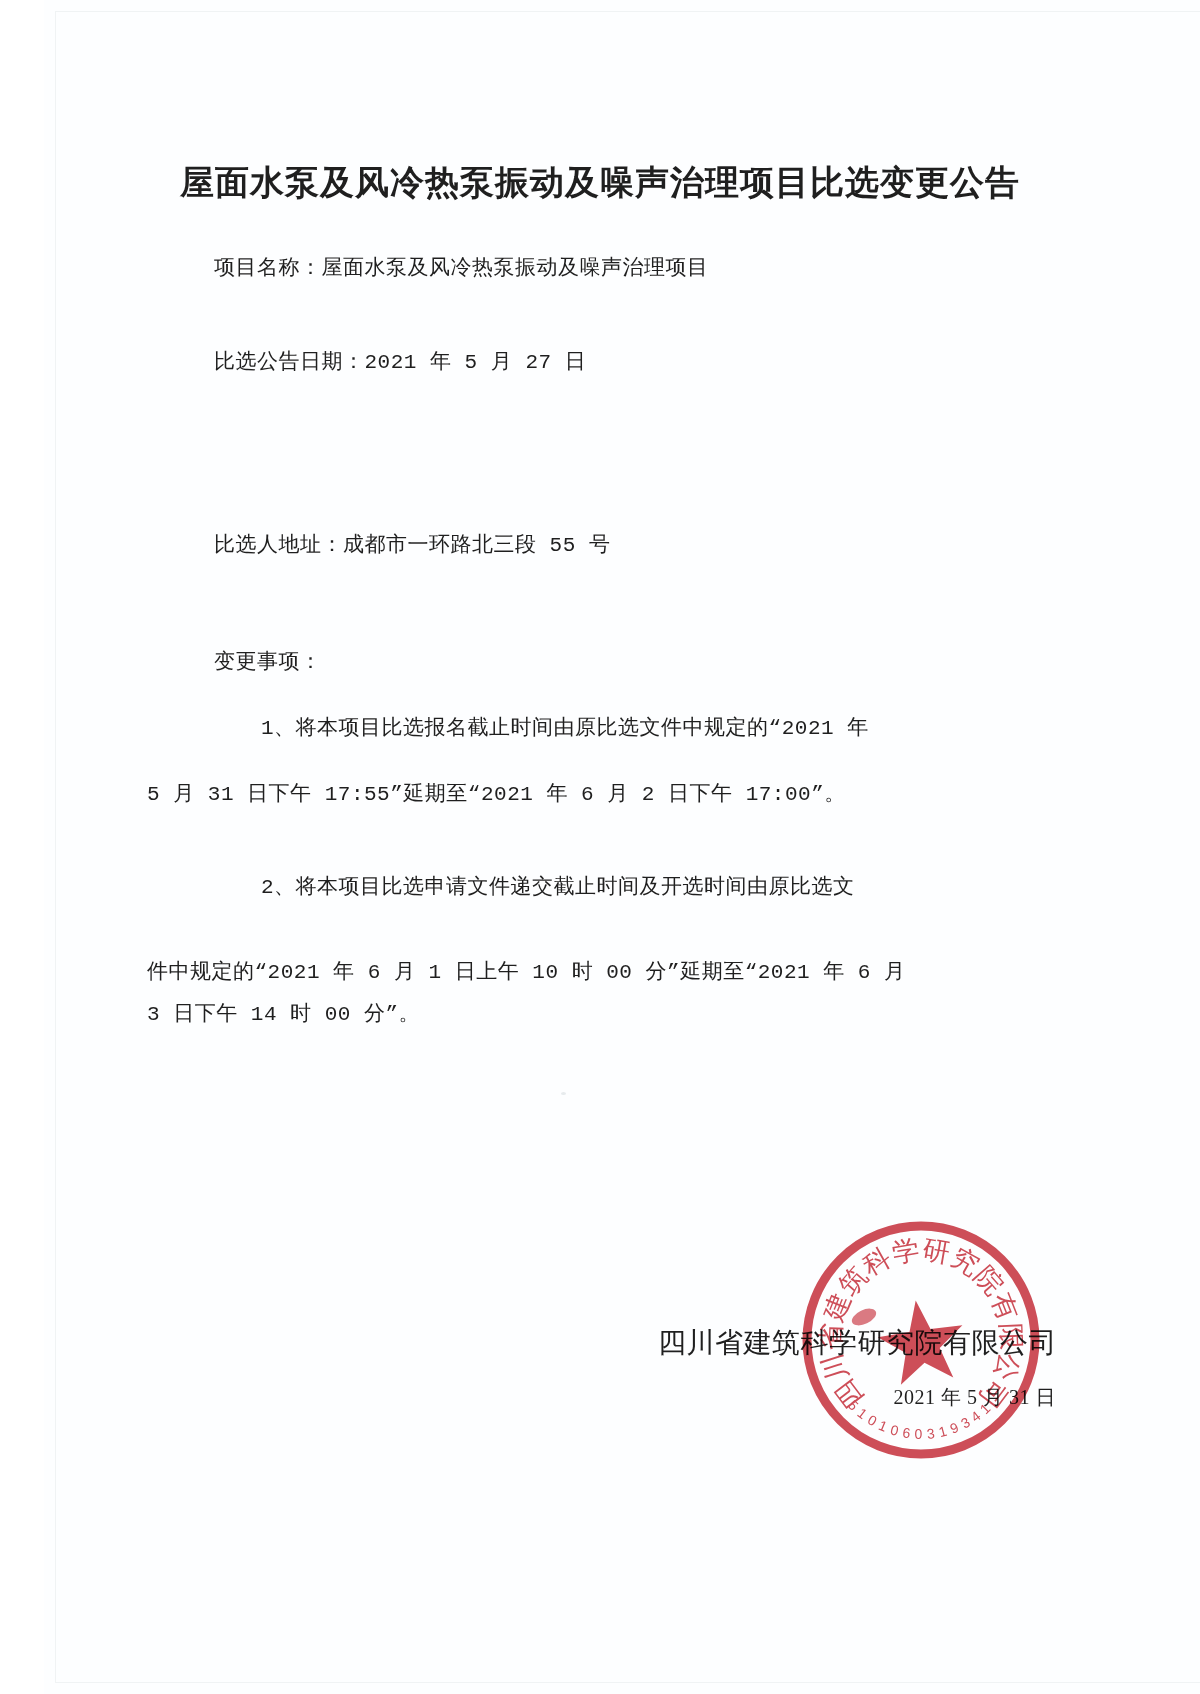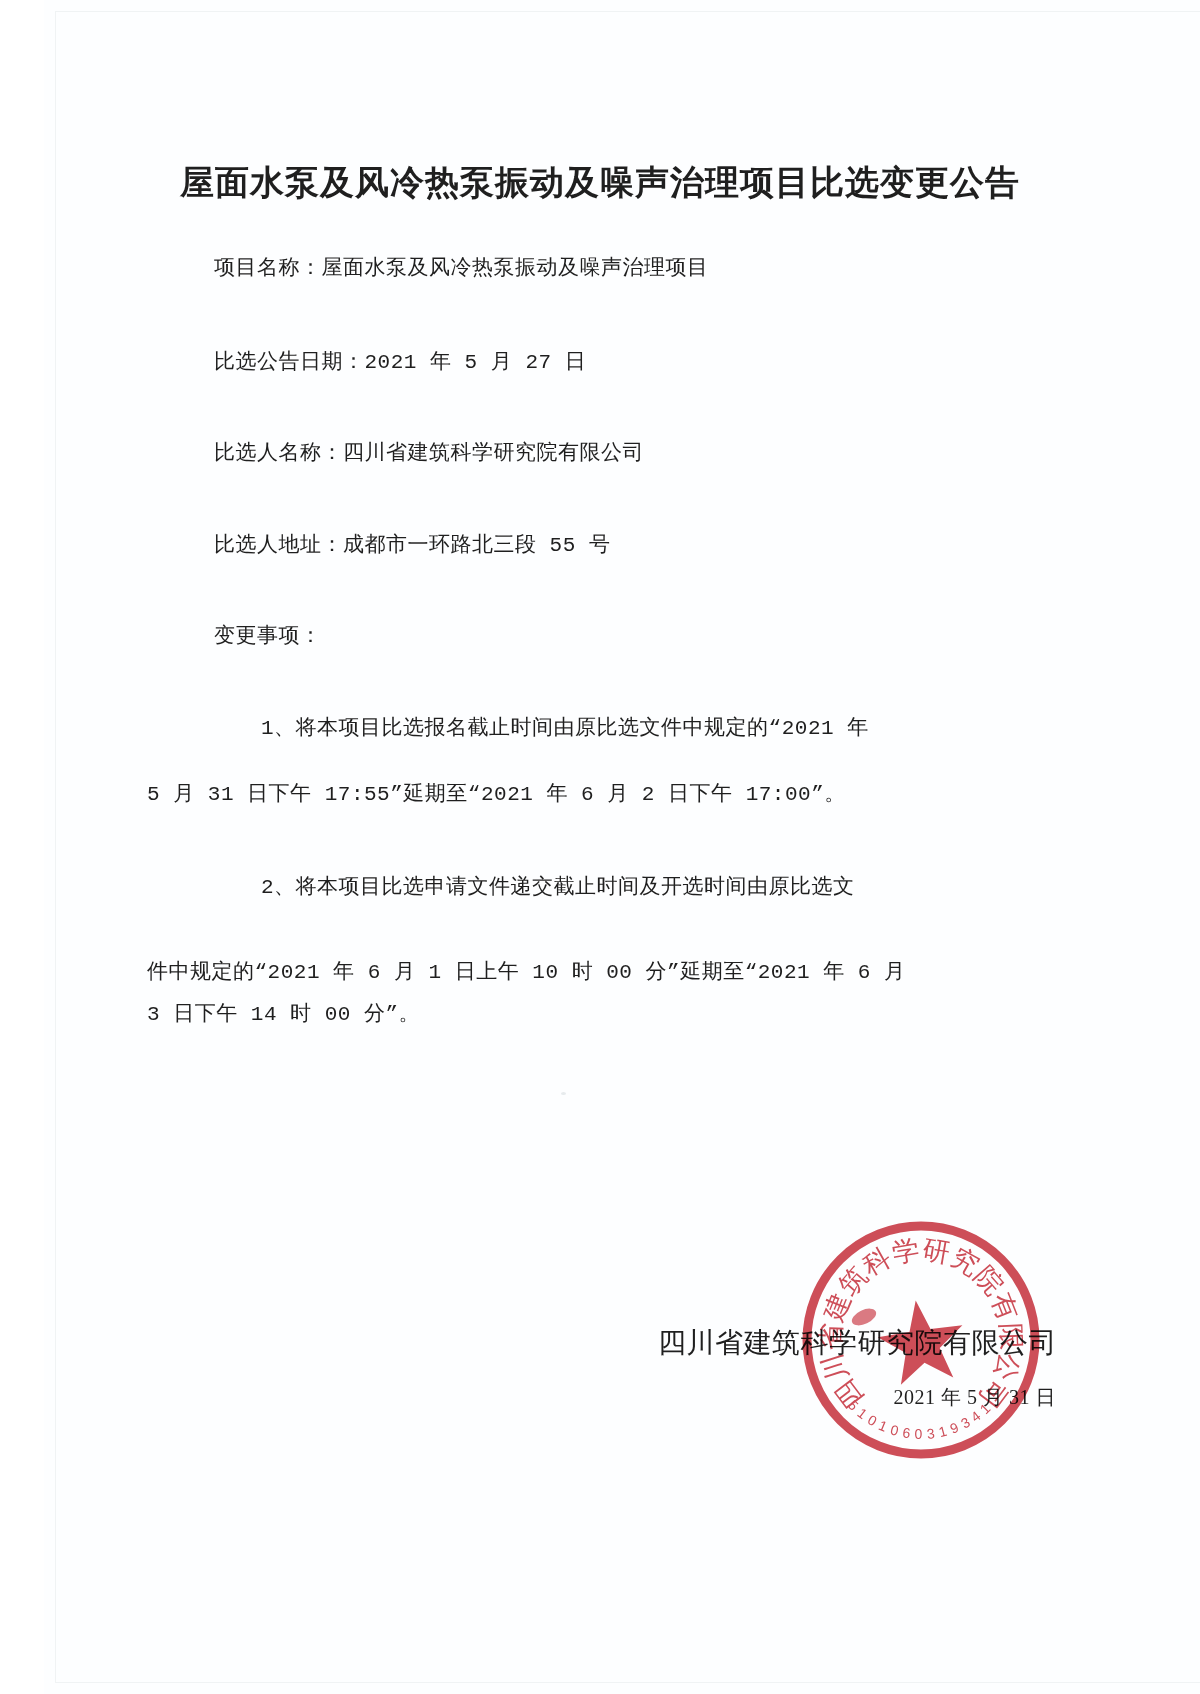--- a/index.html
+++ b/index.html
@@ -101,25 +101,24 @@
 <div class="page">
 
   <div class="scan-edge"></div>
 
   <h1 class="title">屋面水泵及风冷热泵振动及噪声治理项目比选变更公告</h1>
 
   <div class="line indent-label" style="top:256px">项目名称：屋面水泵及风冷热泵振动及噪声治理项目</div>
 
   <div class="line indent-label" style="top:350px">比选公告日期：2021 年 5 月 27 日</div>
 
-  <div class="line indent-label" style="top:441px">比选人名称：四川省建筑科学研究院有限公司</div>
 
   <div class="line indent-label" style="top:533px">比选人地址：成都市一环路北三段 55 号</div>
 
-  <div class="line indent-label" style="top:624px">变更事项：</div>
+  <div class="line indent-label" style="top:650px">变更事项：</div>
 
   <div class="line indent-num" style="top:716px">1、将本项目比选报名截止时间由原比选文件中规定的“2021 年</div>
 
   <div class="line margin-left" style="top:782px">5 月 31 日下午 17:55”延期至“2021 年 6 月 2 日下午 17:00”。</div>
 
   <div class="line indent-num" style="top:875px">2、将本项目比选申请文件递交截止时间及开选时间由原比选文</div>
 
   <div class="line margin-left" style="top:960px">件中规定的“2021 年 6 月 1 日上午 10 时 00 分”延期至“2021 年 6 月</div>
 
   <div class="line margin-left" style="top:1002px">3 日下午 14 时 00 分”。</div>

